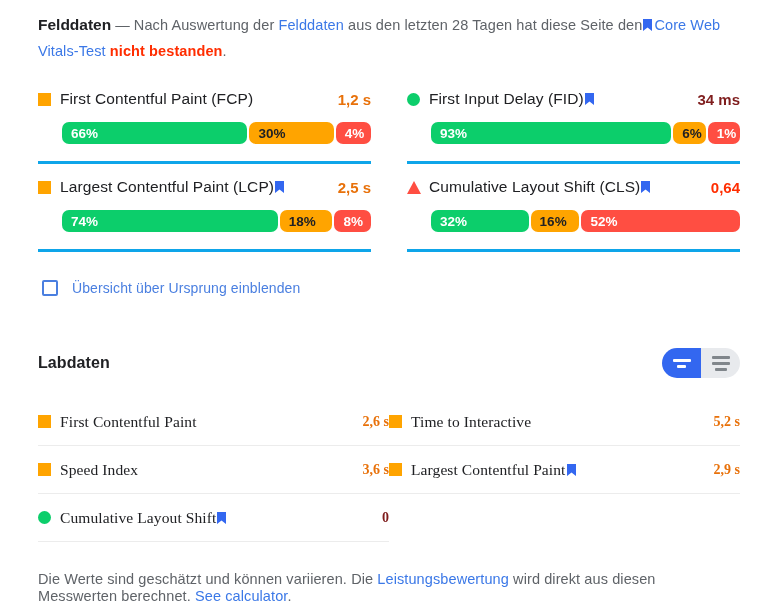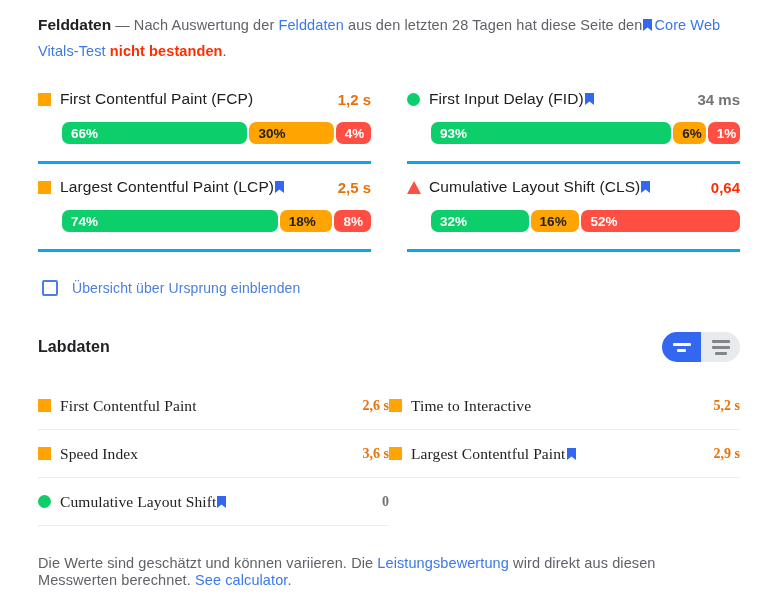--- a/index.html
+++ b/index.html
@@ -69,21 +69,21 @@
     color: #202124;
     letter-spacing: 0.1px;
     white-space: nowrap;
   }
   .fm-value {
     margin-left: auto;
     font-size: 15px;
     font-weight: bold;
     white-space: nowrap;
   }
-  .v-good  { color: #737373; }
+  .v-good  { color: #7f1d1d; }
   .v-avg   { color: #e8710a; }
   .v-poor  { color: #ff2d00; }
 
   
   .glyph { width: 22px; flex: 0 0 22px; display:flex; align-items:center; }
   .g-square {
     width: 13px; height: 13px; background: #ffa400; display:block;
   }
   .g-circle {
     width: 13px; height: 13px; border-radius: 50%; background: #0cce6b; display:block;
@@ -136,21 +136,21 @@
     background: #fff;
   }
   .origin-label {
     font-size: 14px;
     color: #4a7fe0;
     letter-spacing: 0.1px;
   }
 
   
   .lab-header {
-    margin-top: 34px;
+    margin-top: 50px;
     display: flex;
     align-items: center;
     height: 34px;
   }
   .lab-title {
     font-size: 16px;
     font-weight: bold;
     color: #202124;
     letter-spacing: 0.1px;
   }

